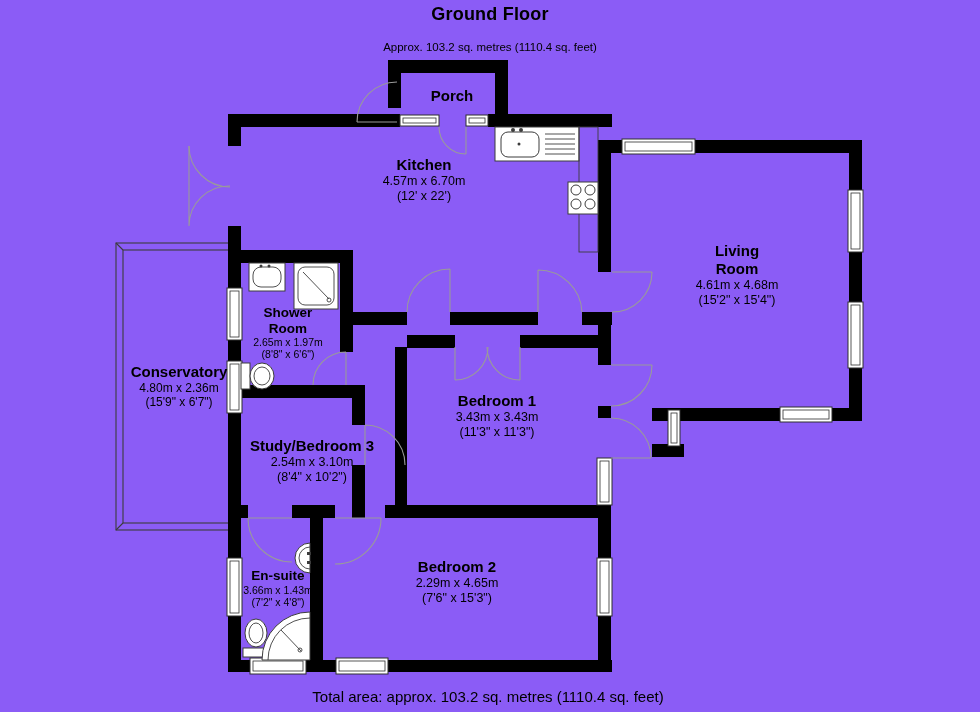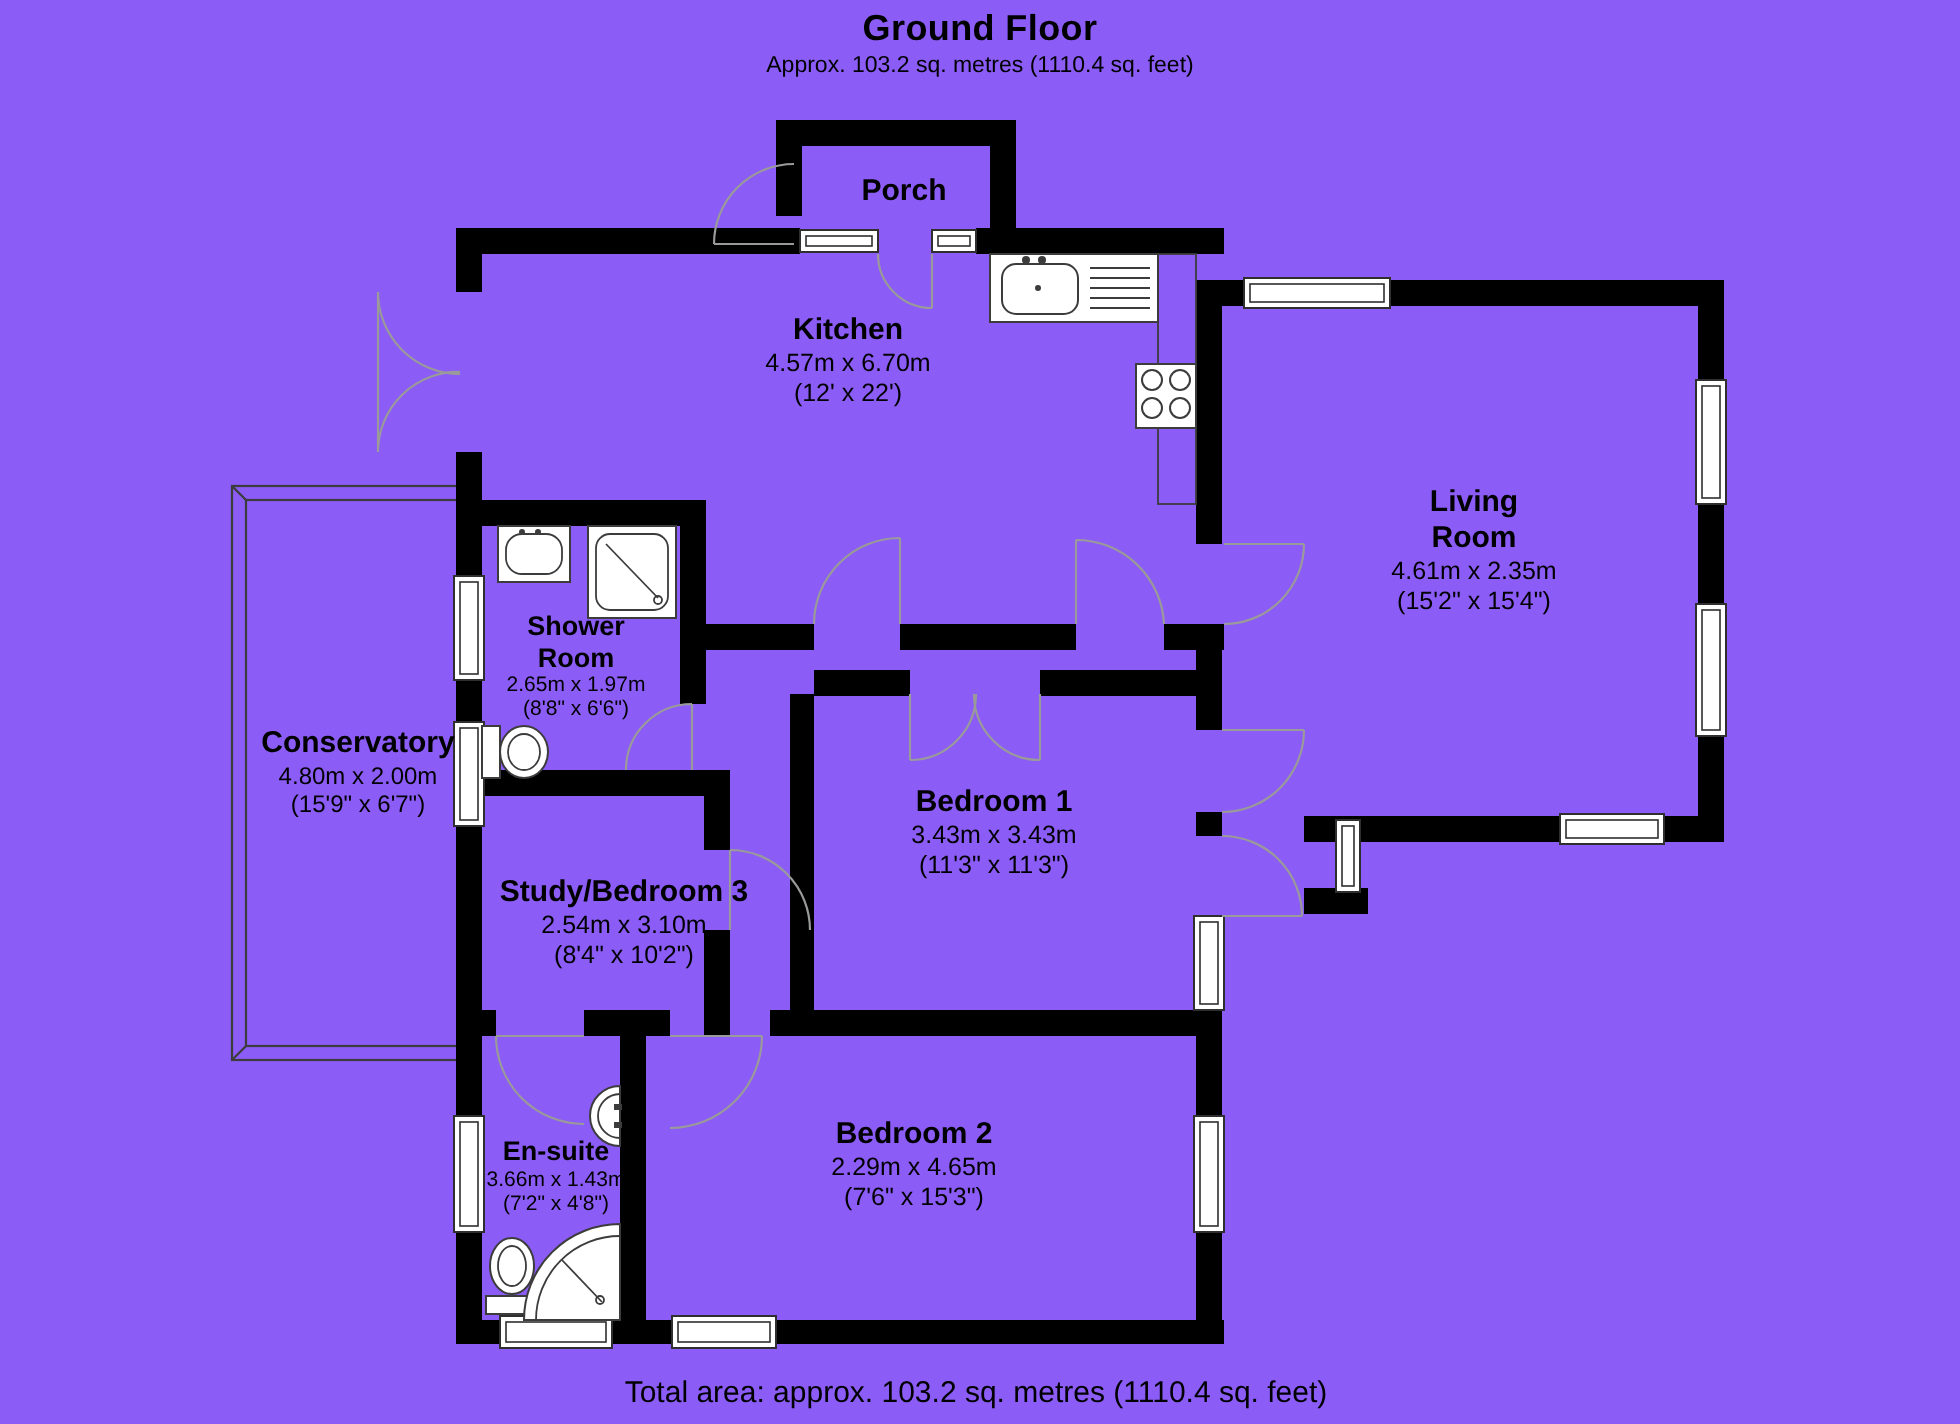--- a/index.html
+++ b/index.html
@@ -1,20 +1,20 @@
 <!DOCTYPE html>
 <html><head>
 <meta charset="utf-8">
 <style>
   html,body{margin:0;padding:0;background:#fff;}
   .canvas{position:relative;width:980px;height:712px;background:#8b5cf6;overflow:hidden;
           font-family:"Liberation Sans",sans-serif;color:#000;}
   .hdr{position:absolute;top:4px;left:0;width:980px;text-align:center;}
   .title{font-size:18px;font-weight:bold;letter-spacing:.2px;}
-  .subtitle{font-size:11.5px;margin-top:2px;}
+  .subtitle{font-size:11.5px;margin-top:16px;}
   svg.plan{position:absolute;left:0;top:0;}
   .wall{fill:#000;stroke:none;}
   .win{fill:#fff;stroke:#2f2f2f;stroke-width:1;}
   .wini{fill:none;stroke:#2f2f2f;stroke-width:.8;}
   .door{fill:none;stroke:#9a9a9a;stroke-width:1.1;}
   .fix{fill:#fff;stroke:#3c3c3c;stroke-width:1;}
   .fixl{fill:none;stroke:#3c3c3c;stroke-width:.9;}
   .fixd{fill:#3c3c3c;stroke:none;}
   .cons{fill:none;stroke:#3c3c3c;stroke-width:1.1;}
   .lbl{position:absolute;transform:translate(-50%,-50%);text-align:center;white-space:nowrap;z-index:3;}
@@ -185,33 +185,33 @@
   </div>
 
   <div class="lbl" style="left:424px;top:180px;">
     <div class="nm">Kitchen</div>
     <div class="dm">4.57m x 6.70m</div>
     <div class="dm">(12' x 22')</div>
   </div>
 
   <div class="lbl" style="left:737px;top:275px;">
     <div class="nm wrapnm" style="width:60px;">Living Room</div>
-    <div class="dm">4.61m x 2.35m</div>
+    <div class="dm">4.61m x 4.68m</div>
     <div class="dm">(15'2" x 15'4")</div>
   </div>
 
   <div class="lbl sm" style="left:288px;top:333px;">
     <div class="nm wrapnm" style="width:58px;">Shower Room</div>
     <div class="dm">2.65m x 1.97m</div>
     <div class="dm">(8'8" x 6'6")</div>
   </div>
 
   <div class="lbl" style="left:179px;top:386px;">
     <div class="nm">Conservatory</div>
-    <div class="dm" style="font-size:12px;">4.80m x 2.00m</div>
+    <div class="dm" style="font-size:12px;">4.80m x 2.36m</div>
     <div class="dm" style="font-size:12px;">(15'9" x 6'7")</div>
   </div>
 
   <div class="lbl" style="left:312px;top:461px;">
     <div class="nm">Study/Bedroom 3</div>
     <div class="dm">2.54m x 3.10m</div>
     <div class="dm">(8'4" x 10'2")</div>
   </div>
 
   <div class="lbl" style="left:497px;top:416px;">

